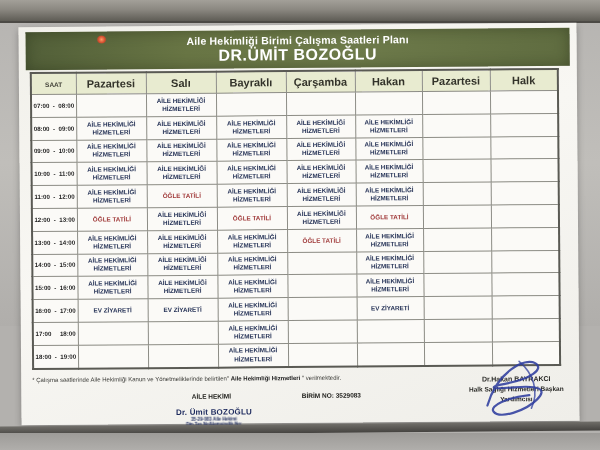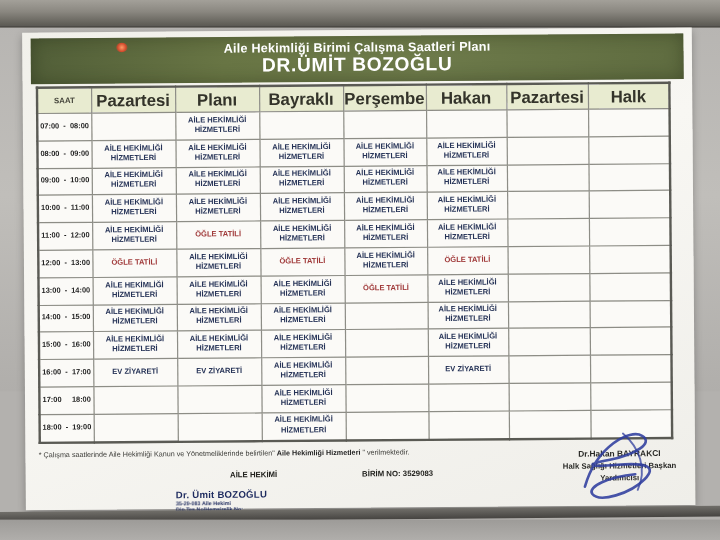--- a/index.html
+++ b/index.html
@@ -25,33 +25,33 @@
     background:linear-gradient(100deg,#515e38 0%,#687544 30%,#6d7a4a 60%,#5f6c40 100%);
     color:#ffffff;text-align:center;box-shadow:inset 0 0 14px rgba(20,25,10,0.35);}
   .title-line1{font-size:10.5px;font-weight:bold;padding-top:4px;letter-spacing:0.2px;}
   .title-line2{font-size:16px;font-weight:bold;letter-spacing:0.5px;}
   .reflection{position:absolute;left:71px;top:4px;width:10px;height:8px;border-radius:50%;
     background:radial-gradient(circle,#ffa briefly 0,#f00 0);
     background:radial-gradient(circle,#ff9a66 0%,#cf4a2c 55%,rgba(207,74,44,0) 80%);}
   table.sched{position:absolute;left:11px;top:45px;border-collapse:collapse;
     table-layout:fixed;border:2px solid #5a5a54;}
   .sched th,.sched td{border:1px solid #8d8d86;overflow:hidden;}
-  .sched thead th{height:20px;background:#e8ebd0;font-size:14px;font-weight:bold;color:#33332a;padding:0;}
+  .sched thead th{height:20px;background:#e8ebd0;font-size:11px;font-weight:bold;color:#33332a;padding:0;}
   .sched thead th.saat-h{font-size:6.5px;color:#44443a;}
   .sched tbody td{height:21.8px;font-size:6.3px;font-weight:bold;color:#263357;
     text-align:center;padding:0 2px;line-height:1.3;background:#fbfaf7;}
   .sched tbody td.saat{font-size:6.2px;color:#1e1e1e;white-space:pre;padding:0;}
   .sched tbody td.lunch{color:#a03a3a;}
   .footnote{position:absolute;left:11px;top:350px;font-size:6px;color:#3a3a36;white-space:nowrap;}
   .footnote b{color:#222;}
   .role-label{position:absolute;left:115px;top:367px;width:150px;text-align:center;
     font-size:6.5px;font-weight:bold;color:#22221e;}
   .unit-no{position:absolute;left:240px;top:367px;width:140px;text-align:center;
     font-size:6.5px;font-weight:bold;color:#22221e;}
-  .stamp{position:absolute;left:125px;top:382px;width:135px;text-align:left;color:#1d2a5e;}
+  .stamp{position:absolute;left:125px;top:382px;width:135px;text-align:center;color:#1d2a5e;}
   .stamp-name{font-size:8px;font-weight:bold;letter-spacing:0.2px;}
   .stamp-small{font-size:4.5px;font-weight:bold;line-height:1.2;filter:blur(0.35px);}
   .approver{position:absolute;left:415px;top:351px;width:160px;text-align:center;
     font-size:6.5px;font-weight:bold;color:#2b2b28;line-height:1.45;}
   .approver .nm{font-size:7px;}
   .signature-svg{position:absolute;left:438px;top:330px;pointer-events:none;}
 </style>
 </head>
 <body>
 
@@ -73,23 +73,23 @@
           <col style="width: 70px;">
           <col style="width: 69px;">
           <col style="width: 67px;">
           <col style="width: 68px;">
           <col style="width: 68px;">
         </colgroup>
         <thead>
           <tr>
             <th class="saat-h">SAAT</th>
             <th>Pazartesi</th>
-            <th>Planı</th>
+            <th>Salı</th>
             <th>Bayraklı</th>
-            <th>Perşembe</th>
+            <th>Çarşamba</th>
             <th>Hakan</th>
             <th>Pazartesi</th>
             <th>Halk</th>
           </tr>
         </thead>
         <tbody>
           <tr>
             <td class="saat">07:00  -  08:00</td>
             <td></td>
             <td>AİLE HEKİMLİĞİ HİZMETLERİ</td>

